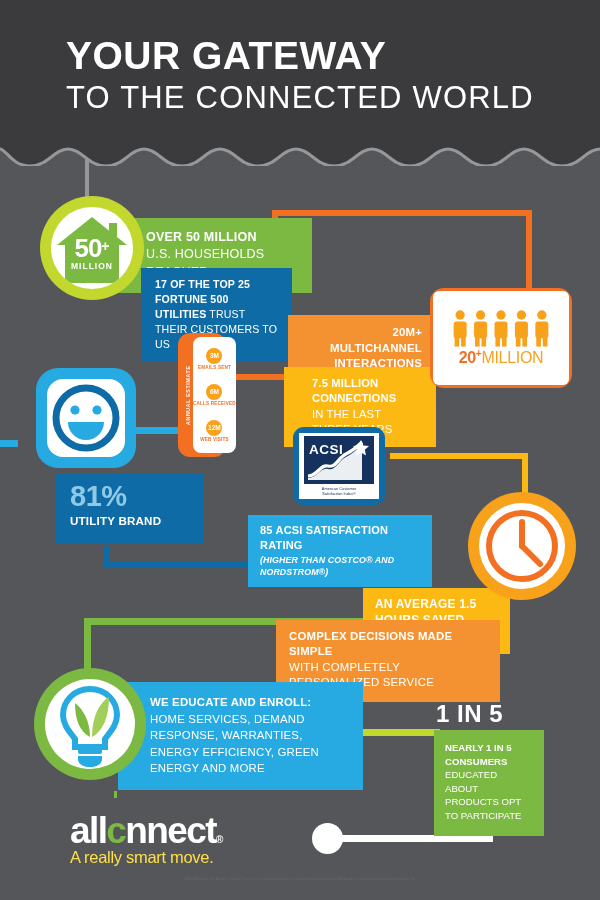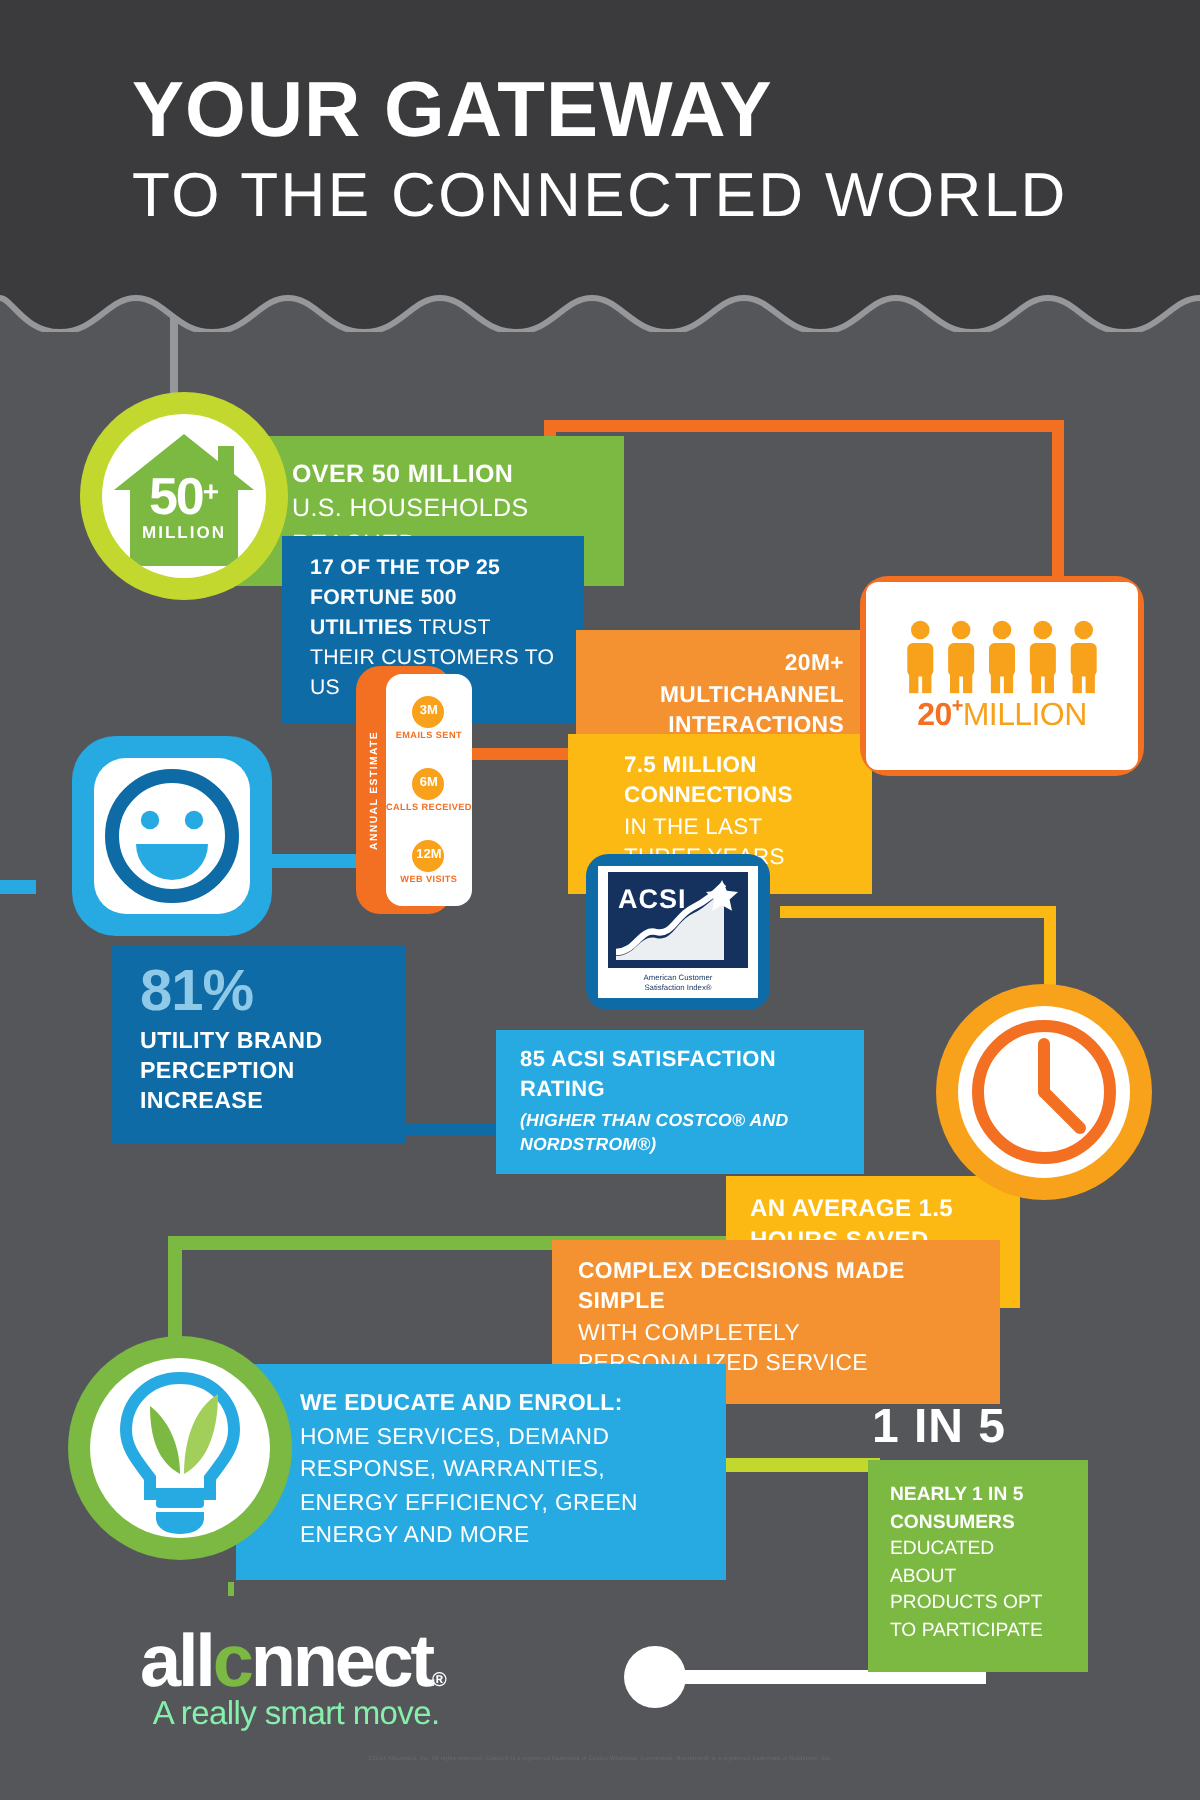--- a/index.html
+++ b/index.html
@@ -99,21 +99,21 @@
   .oneinfive{position:absolute;left:436px;top:700px;color:#fff;font-size:24px;font-weight:bold;
     letter-spacing:.5px;z-index:5;}
   .green-box5{position:absolute;left:434px;top:730px;width:110px;background:#7cb942;color:#fff;
     padding:11px 21px 13px 11px;box-sizing:border-box;font-size:9.6px;line-height:1.42;z-index:5;}
 
   
   .logo{position:absolute;left:70px;top:812px;z-index:6;}
   .logo-word{font-size:37px;font-weight:bold;color:#fff;letter-spacing:-1.6px;line-height:1;
     display:flex;align-items:baseline;}
   .logo-reg{font-size:10px;vertical-align:super;}
-  .logo-tag{font-size:16.5px;color:#86efac;letter-spacing:-.3px;margin-top:-1px;text-align:right;
+  .logo-tag{font-size:16.5px;color:#fde047;letter-spacing:-.3px;margin-top:-1px;
     padding-right:2px;}
   .copyright{position:absolute;left:0;top:877px;width:600px;text-align:center;color:#6a6b6e;
     font-size:2.9px;letter-spacing:.1px;z-index:6;}
 </style>
 </head>
 <body>
 
 <div id="poster">
 
   <div class="header"></div>
@@ -252,21 +252,20 @@
         <circle cx="24" cy="27" r="4.6" fill="#27a9e1"></circle>
         <circle cx="46" cy="27" r="4.6" fill="#27a9e1"></circle>
         <path d="M17 39 A18 18 0 0 0 53 39 Z" fill="#27a9e1"></path>
       </svg>
     </div>
   </div>
 
   <div class="banner blue81" style="left:56px;top:473px;width:147px;">
     <div class="pct">81%</div>
     <div class="pct-sub">UTILITY BRAND</div>
-    <div class="pct-sub" style="margin-top:0;">PERCEPTION INCREASE</div>
   </div>
 
   <div class="acsi-box">
     <div class="acsi-white">
       <div style="display:flex;flex-direction:column;align-items:center;">
         <div class="acsi-navy">
           <span class="acsi-word">ACSI</span>
           <svg viewBox="0 0 70 48" width="70" height="48" style="position:absolute;left:0;top:0;">
             <path d="M4 40 C14 40 16 28 24 30 C32 32 34 22 42 18 C50 14 54 10 58 6" fill="none" stroke="#ffffff" stroke-width="3.2"></path>
             <path d="M4 42 C14 42 16 31 24 33 C32 35 34 25 42 21 C50 17 54 12 58 8 L58 44 L4 44 Z" fill="#ffffff" opacity="0.92"></path>

